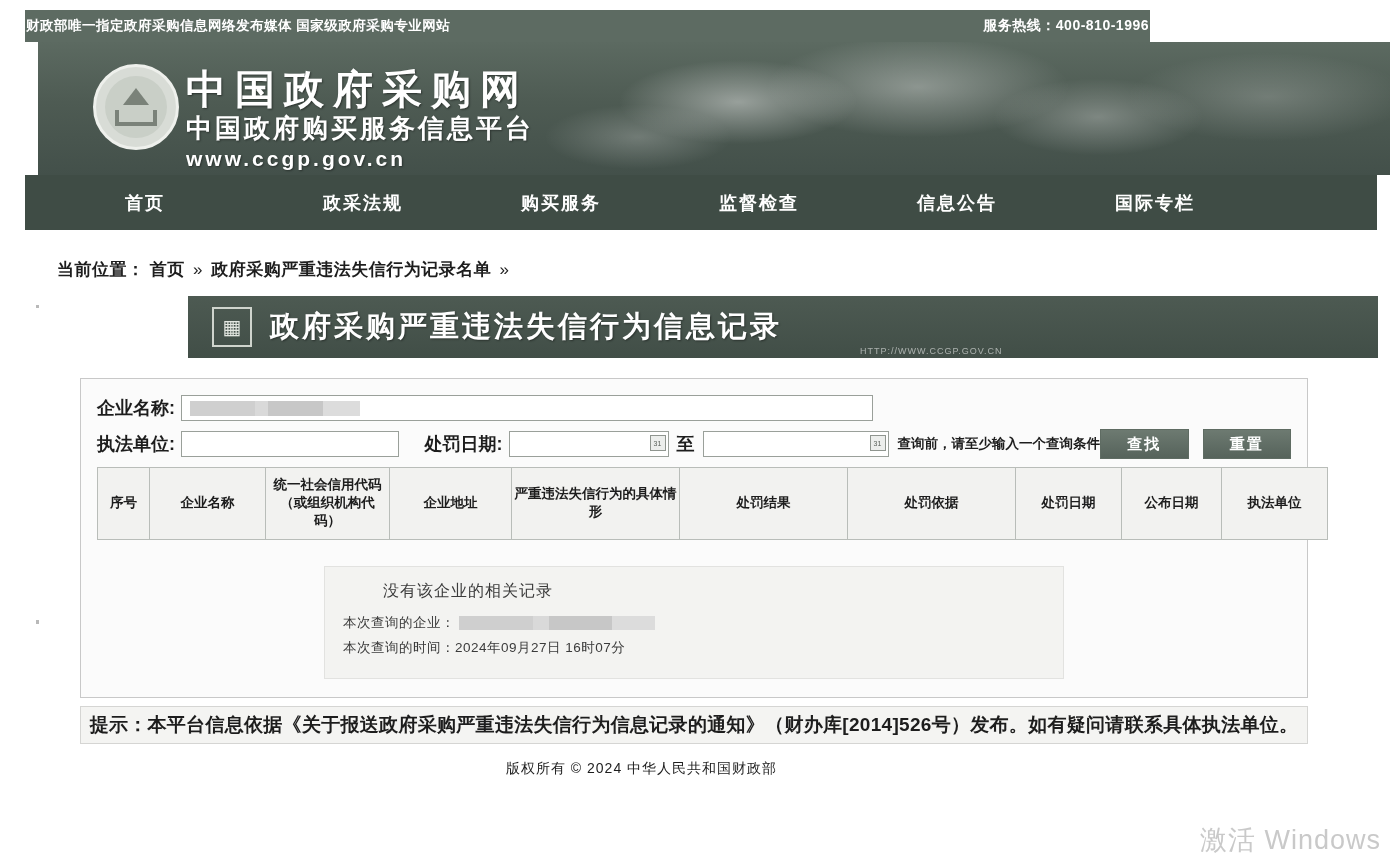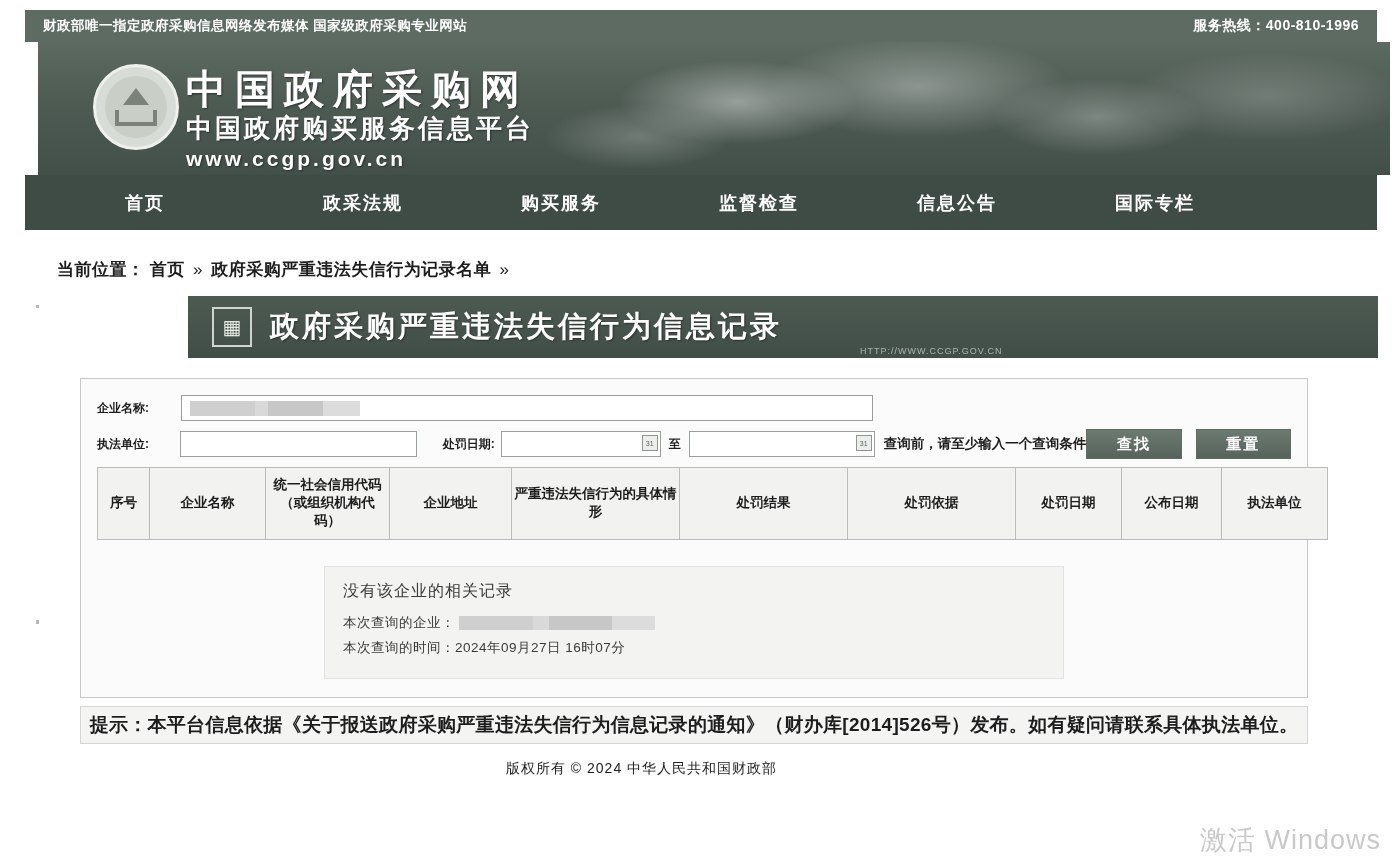--- a/index.html
+++ b/index.html
@@ -13,24 +13,24 @@
     overflow: hidden;
   }
   .page {
     position: relative;
     width: 1399px; height: 862px;
     background: #ffffff;
   }
 
   
   .topbar {
-    position: absolute; left: 25px; top: 10px; width: 1352px; height: 32px;
+    position: absolute; left: 25px; top: 10px; width: 1125px; height: 32px;
     background: #5d6b62;
     display: flex; align-items: center; justify-content: space-between;
-    padding: 0 18px;
+    padding: 0 1px;
     color: #ffffff;
     font-size: 13.5px;
     font-weight: bold;
   }
   .topbar .left { letter-spacing: .5px; }
   .topbar .right { letter-spacing: .5px; font-size: 14px; }
 
   
   .banner {
     position: absolute; left: 38px; top: 42px; width: 1352px; height: 133px;
@@ -143,21 +143,21 @@
     background: #fbfbfb;
     border: 1px solid #c8c8c8;
     padding: 14px 16px;
   }
 
   .formrow {
     display: flex; align-items: center;
     height: 30px; margin-bottom: 6px;
   }
   .flabel {
-    font-size: 12px; color: #1d1d1d; font-weight: bold;
+    font-size: 18px; color: #1d1d1d; font-weight: bold;
     white-space: nowrap; margin-right: 6px;
   }
   .ftext {
     height: 26px; border: 1px solid #9aa09a; background: #ffffff;
     font-size: 13px; padding: 0 6px;
     font-family: "Liberation Sans", sans-serif;
   }
   .redact {
     background: linear-gradient(90deg,#cfcfcf 0 38%, #d9d9d9 38% 46%, #c7c7c7 46% 78%, #dcdcdc 78% 100%);
     display: inline-block; height: 15px;
@@ -195,21 +195,21 @@
     font-size: 13.5px; font-weight: bold; color: #1d1d1d;
     padding: 8px 2px; line-height: 1.35;
     height: 62px; vertical-align: middle;
   }
 
   .emptybox {
     margin: 26px auto 0; width: 740px; min-height: 104px;
     background: #f3f3f1; border: 1px solid #e2e2e0;
     padding: 14px 18px;
   }
-  .emptybox .l1 { font-size: 16px; color: #3b3b3b; margin-bottom: 12px; letter-spacing: 1px; }
+  .emptybox .l1 { font-size: 16px; color: #3b3b3b; margin-bottom: 12px; letter-spacing: 1px; margin-left: 40px; }
   .emptybox .l2, .emptybox .l3 {
     font-size: 13.5px; color: #3b3b3b; margin-bottom: 7px;
     display: flex; align-items: center; letter-spacing: .5px;
   }
   .emptybox .l2 .redact { width: 196px; margin-left: 4px; height: 14px; }
 
   
   .tipbar {
     position: absolute; left: 80px; top: 706px; width: 1228px; height: 38px;
     background: #f4f4f2; border: 1px solid #d5d5d3;

